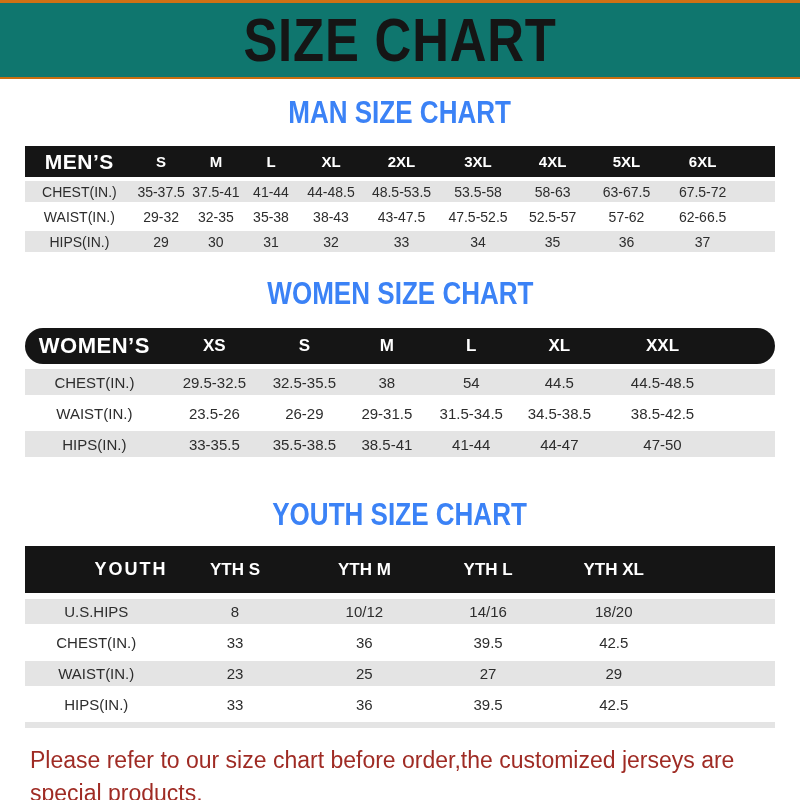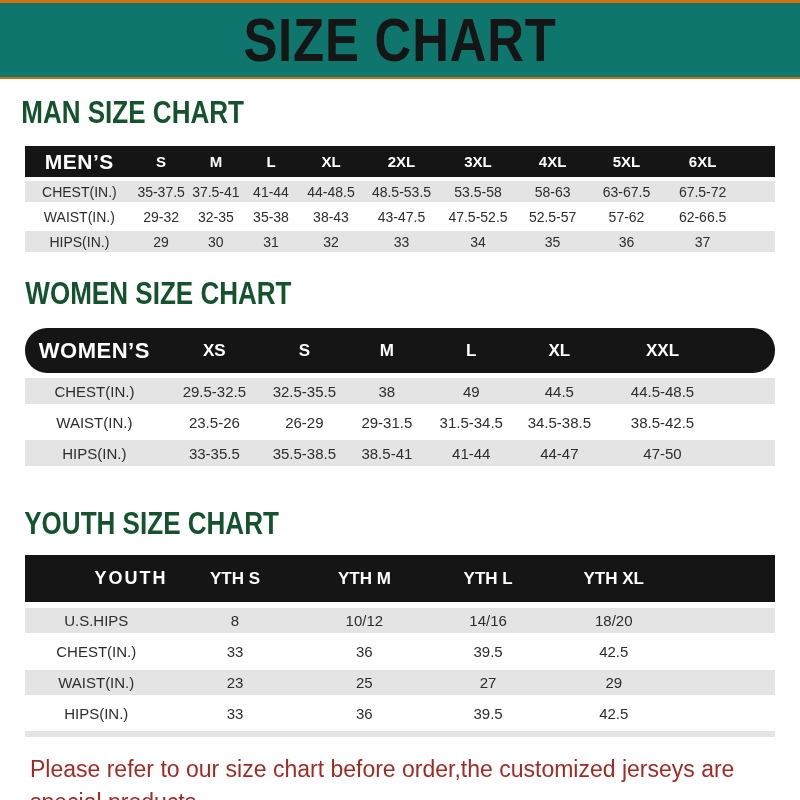--- a/index.html
+++ b/index.html
@@ -13,39 +13,39 @@
     border-top:3px solid #cf7113;border-bottom:2px solid #c96d10;
     display:flex;align-items:center;justify-content:center;
   }
   .banner .txt{
     font-size:62px;font-weight:bold;color:#151515;line-height:1;
     display:inline-block;transform:scaleX(.82);letter-spacing:1px;
     white-space:nowrap;
   }
   
   .h2{
-    text-align:left;font-weight:bold;color:#14532d;
+    text-align:center;font-weight:bold;color:#3b82f6;
     font-size:31px;line-height:1;margin:0;
   }
   .h2 .txt{display:inline-block;transform:scaleX(.84);white-space:nowrap;letter-spacing:0;}
   .h2.men{margin-top:18px;}
   .h2.women{margin-top:26px;}
   .h2.youth{margin-top:42px;}
   
   .tbl{width:750px;margin:0 auto;}
   .tbl.men{margin-top:18px;}
   .tbl.women{margin-top:19px;}
   .tbl.youth{margin-top:16px;}
   .trow{display:grid;align-items:center;text-align:center;}
   .grid-men  {grid-template-columns:14.5% 7.3% 7.3% 7.4% 8.6% 10.2% 10.2% 9.7% 10% 10.3% 4.5%;}
   .grid-women{grid-template-columns:18.5% 13.5% 10.5% 11.5% 11% 12.5% 15% 7.5%;}
   .grid-youth{grid-template-columns:19% 18% 16.5% 16.5% 17% 13%;}
   .thead{background:#151515;color:#ffffff;}
   .men   .thead{height:31px;font-size:15px;font-weight:bold;}
-  .women .thead{height:45px;font-size:17px;font-weight:bold;border-radius:22px;}
+  .women .thead{height:36px;font-size:17px;font-weight:bold;border-radius:22px;}
   .youth .thead{height:47px;font-size:17px;font-weight:bold;}
   .corner{font-weight:bold;letter-spacing:.5px;}
   .men   .corner{font-size:21px;}
   .women .corner{font-size:22px;}
   .youth .corner{font-size:18px;letter-spacing:2px;text-align:right;}
   .men   .trow.body{height:21px;margin-top:4px;font-size:14px;}
   .women .trow.body{height:26px;margin-top:5px;font-size:15px;}
   .youth .trow.body{height:25px;margin-top:6px;font-size:15px;}
   .shade{background:#E4E4E4;}
   .bottom-strip{height:6px;background:#E4E4E4;margin-top:5px;}
@@ -134,21 +134,21 @@
     <div>L</div>
     <div>XL</div>
     <div>XXL</div>
     <div></div>
   </div>
   <div class="trow body shade grid-women">
     <div>CHEST(IN.)</div>
     <div>29.5-32.5</div>
     <div>32.5-35.5</div>
     <div>38</div>
-    <div>49</div>
+    <div>54</div>
     <div>44.5</div>
     <div>44.5-48.5</div>
     <div></div>
   </div>
   <div class="trow body grid-women">
     <div>WAIST(IN.)</div>
     <div>23.5-26</div>
     <div>26-29</div>
     <div>29-31.5</div>
     <div>31.5-34.5</div>

